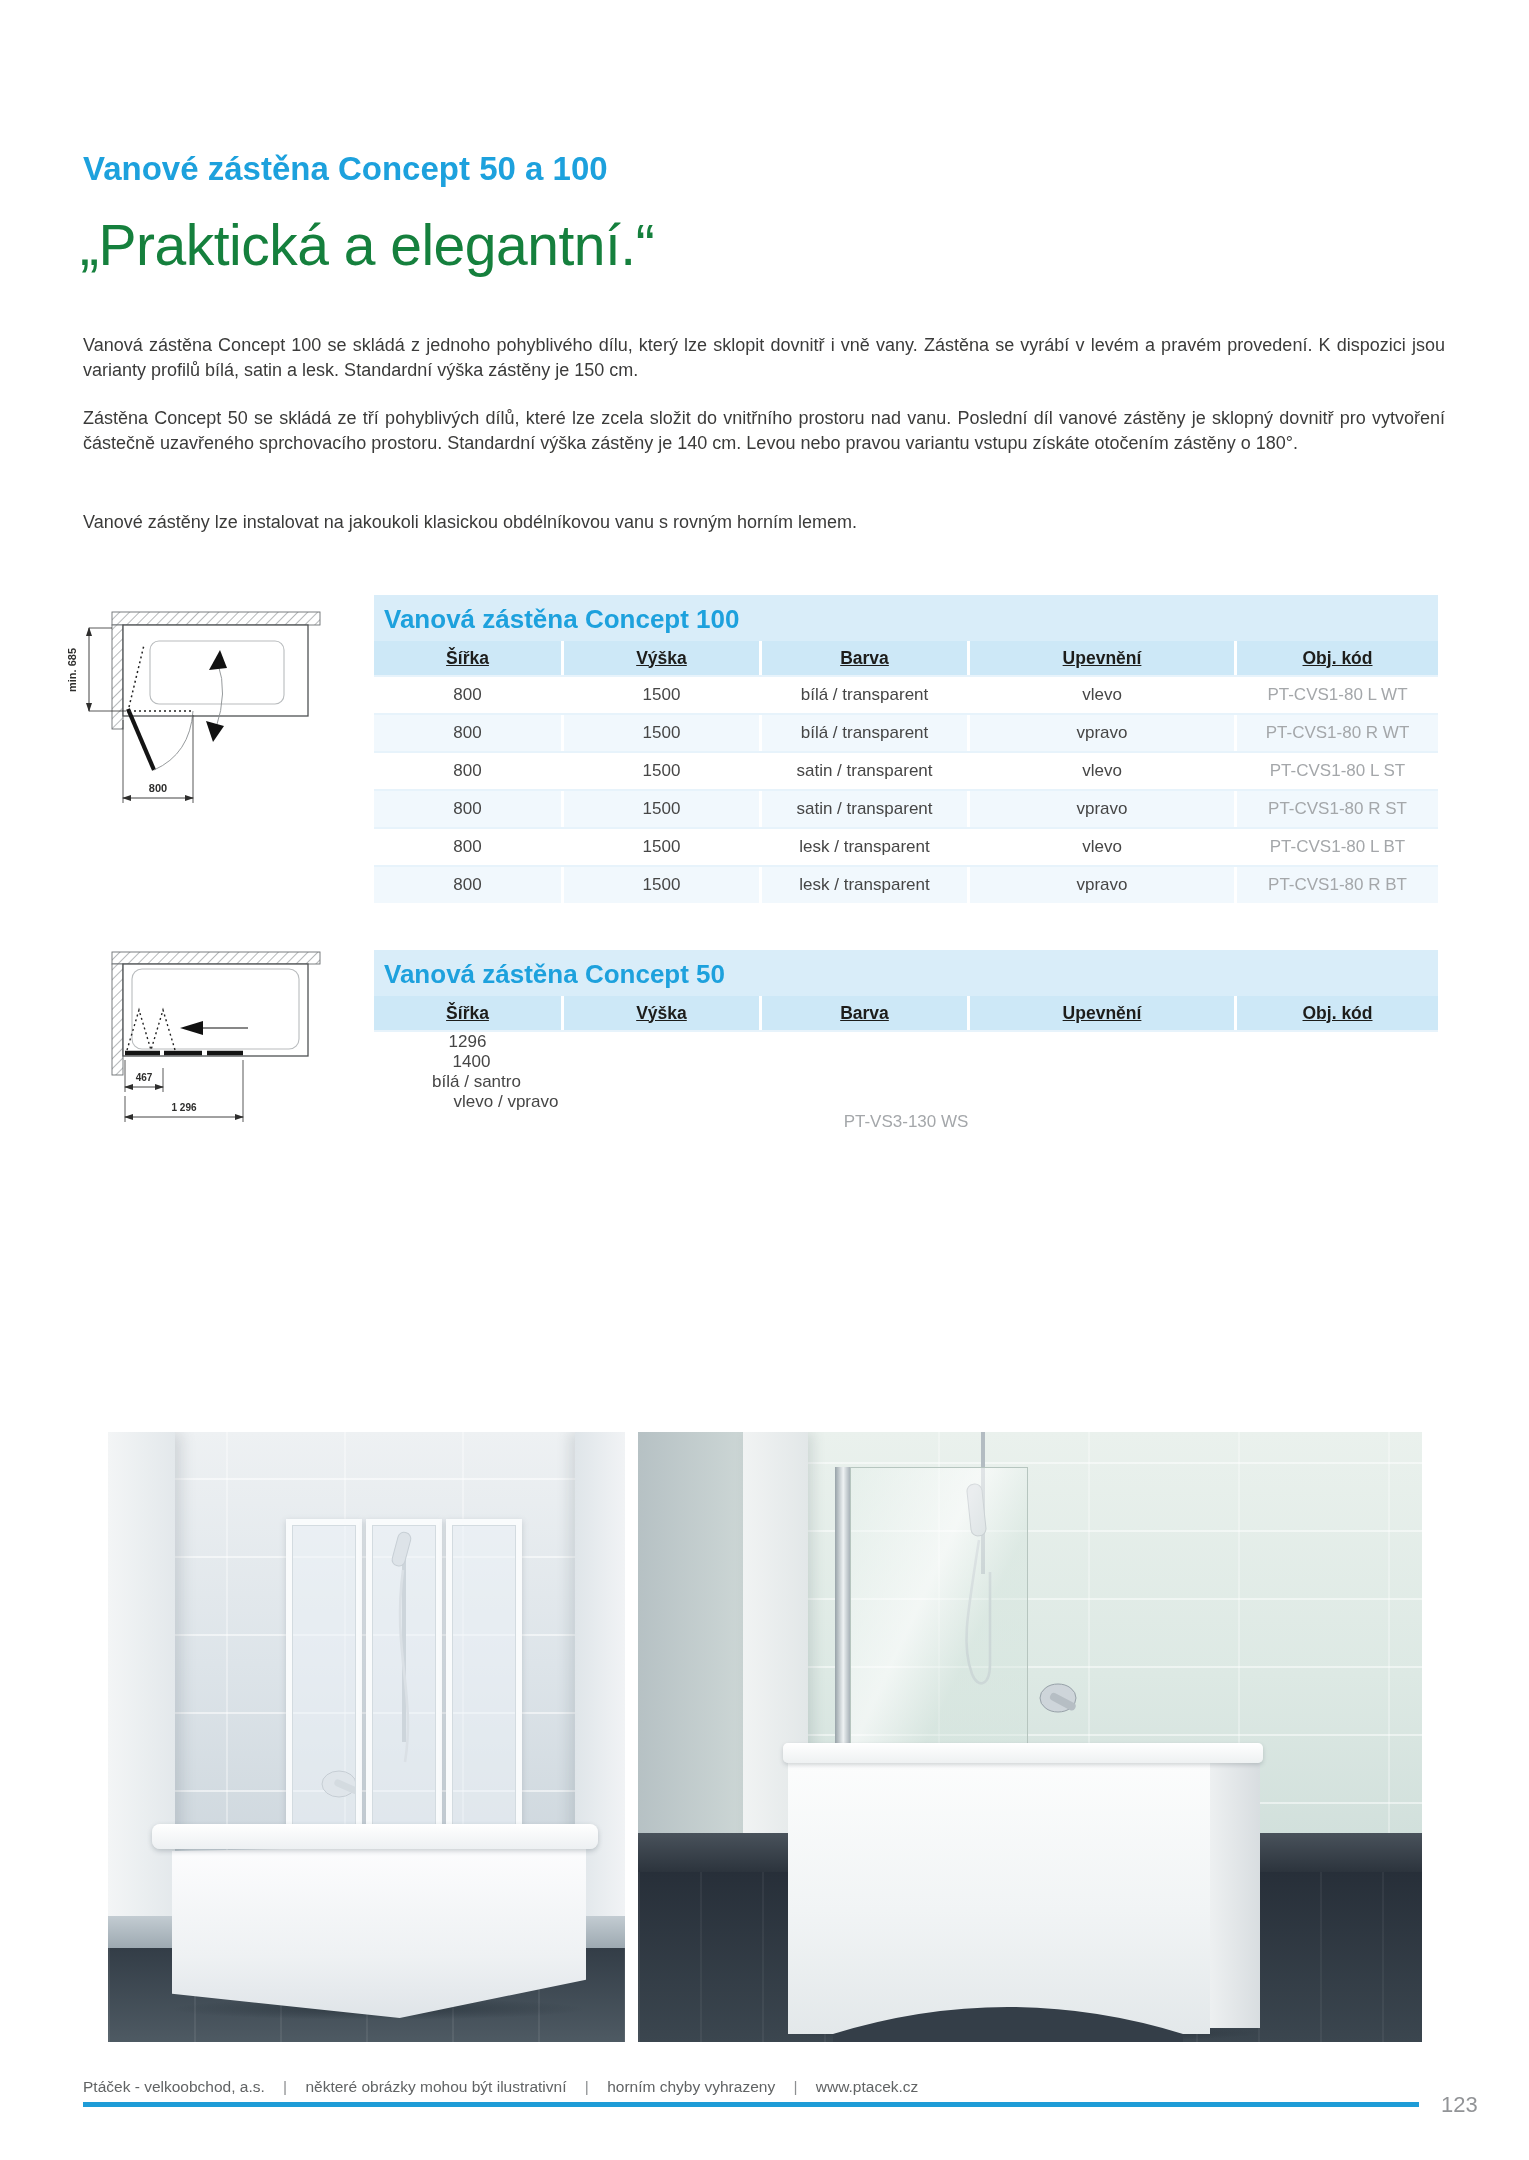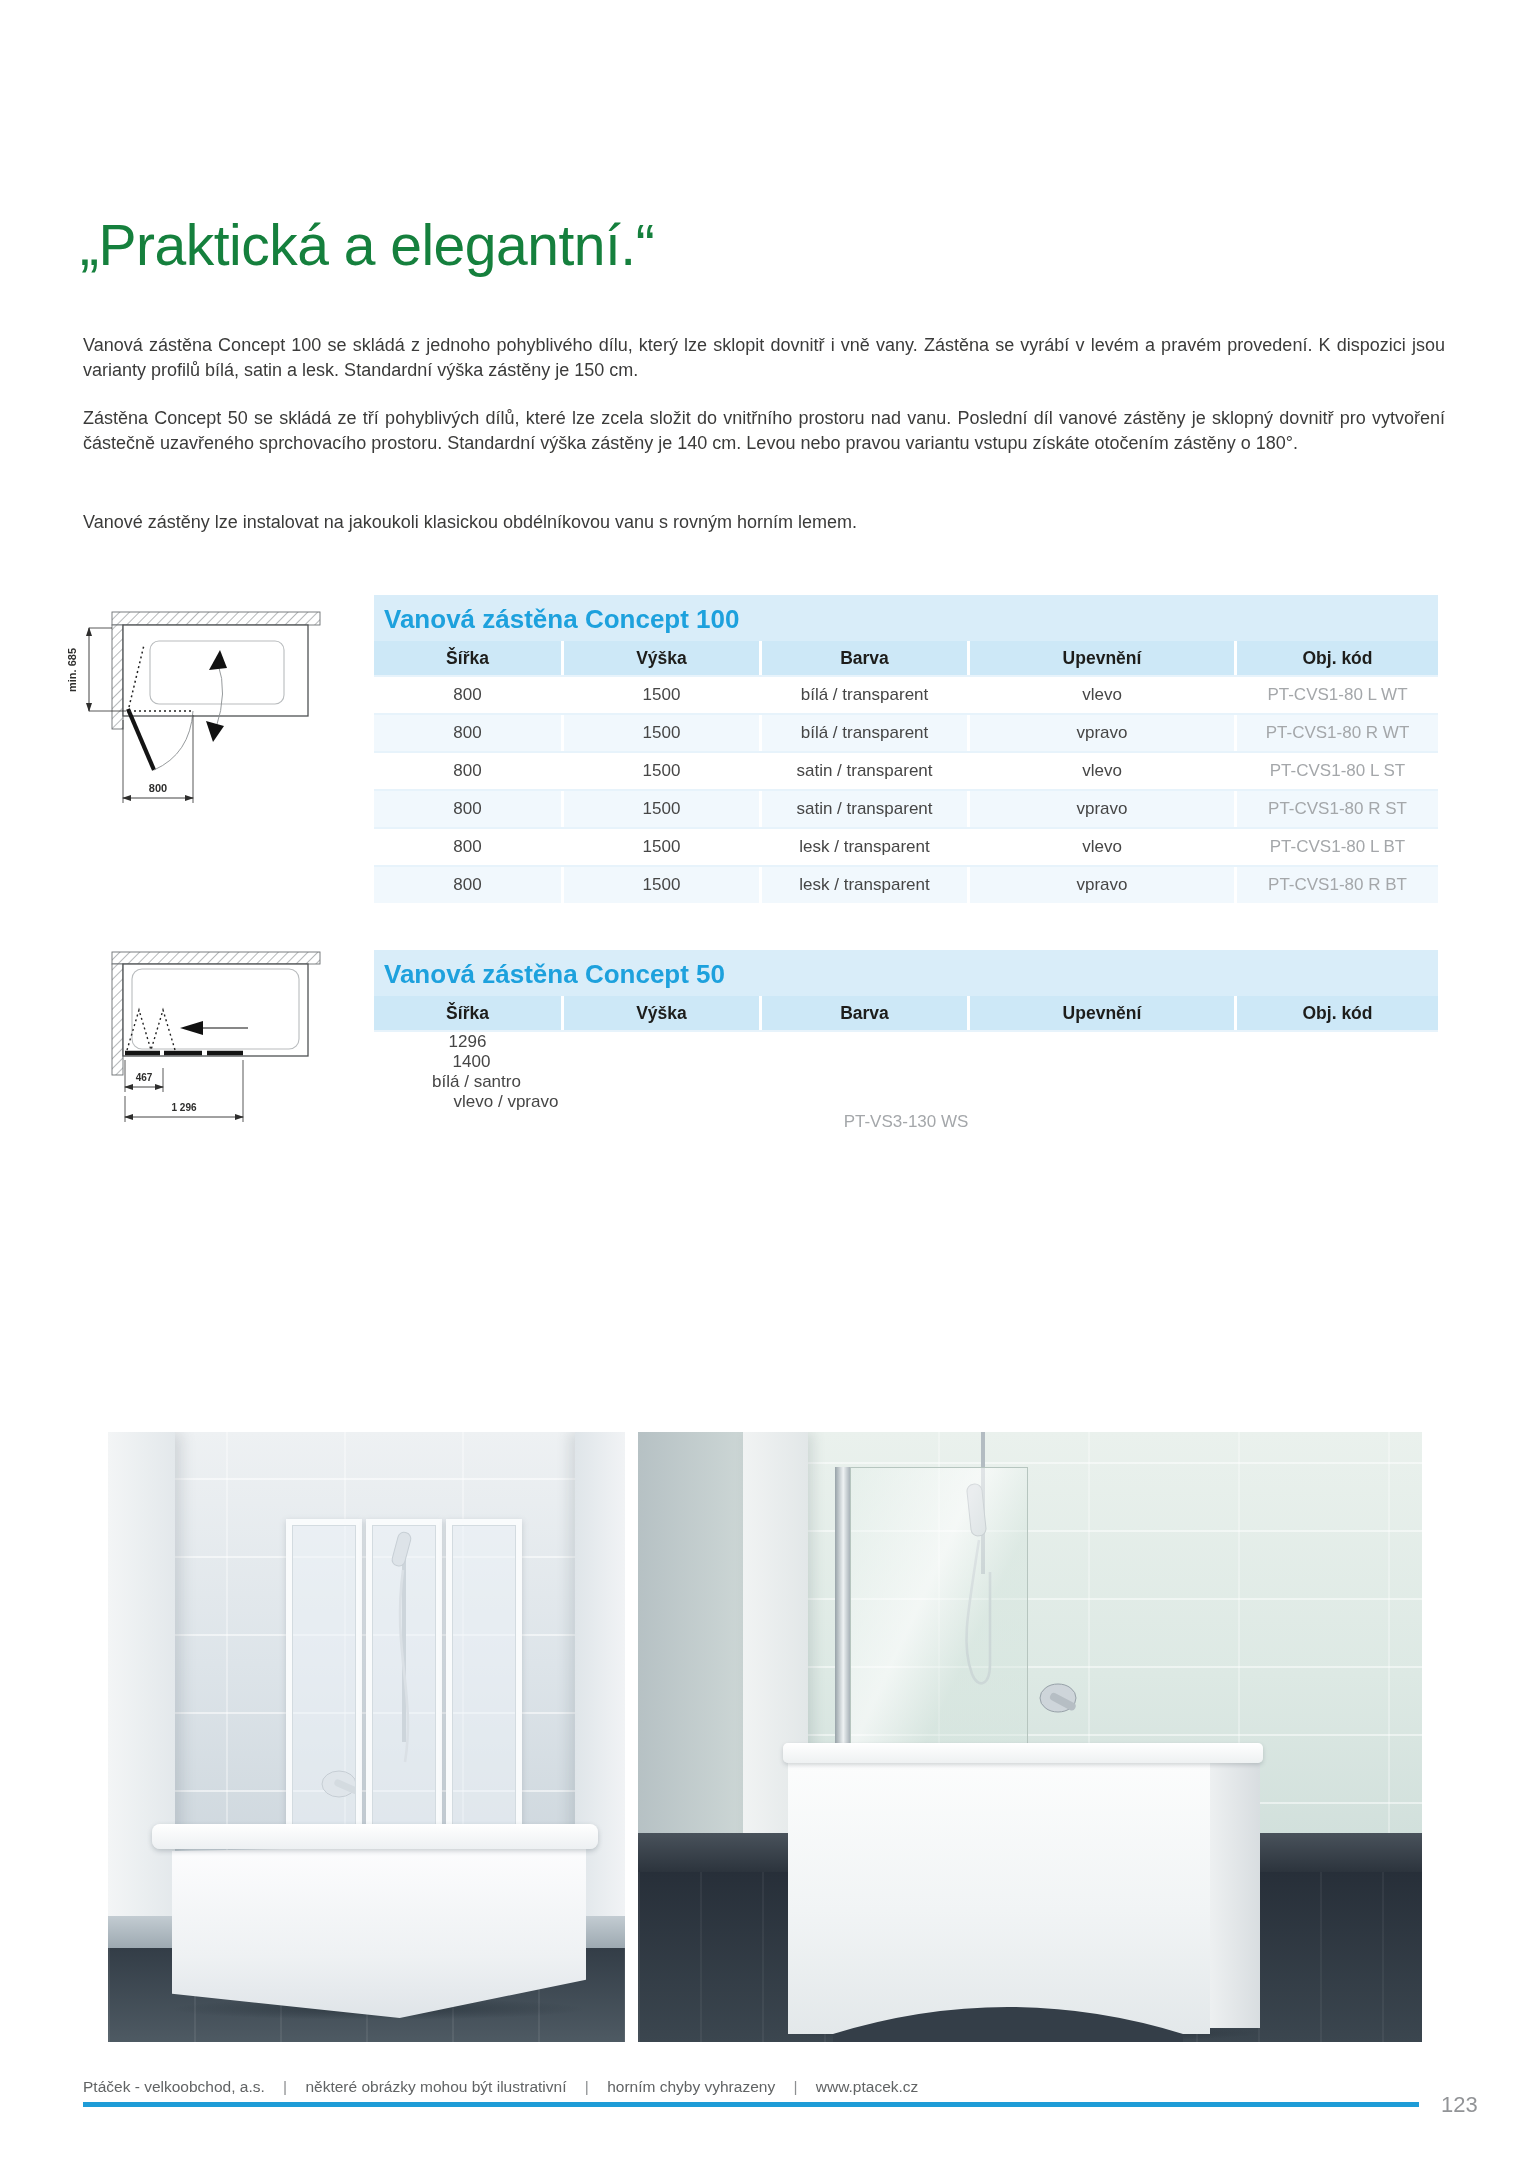--- a/index.html
+++ b/index.html
@@ -12,21 +12,21 @@
 
   
   .body-p{position:absolute;left:83px;width:1362px;margin:0;font-size:18px;line-height:24.5px;
           color:#3b3b3a;text-align:justify;}
   .p1{top:333px;} .p2{top:406px;} .p3{top:510px;}
 
   
   .cat-table{position:absolute;left:374px;width:1064px;}
   .tbl-title{height:46px;line-height:48px;background:#d9edf9;color:#1da1dd;
              font-size:26px;font-weight:bold;padding-left:10px;box-sizing:border-box;}
-  .tbl-head{display:flex;height:34px;background:#cde8f7;font-weight:bold;font-size:17.5px;color:#1d1d1b;}
+  .tbl-head{display:flex;height:34px;background:#cde8f7;font-weight:bold;font-size:17.5px;color:#1d1d1b;text-decoration:underline;}
   .tbl-row{display:flex;height:36px;background:#fff;font-size:17px;color:#464646;border-top:2px solid #e7f3fb;}
   .tbl-row.alt{background:#f1f8fd;}
   .tbl-row:first-of-type{border-top:none;}
   .t50 .tbl-row{height:37px;flex-direction:column;}
   .c{display:flex;align-items:center;justify-content:center;box-sizing:border-box;border-right:3px solid #fff;}
   .c:last-child{border-right:none;}
   .w1{width:190px;} .w2{width:198px;} .w3{width:208px;} .w4{width:267px;} .w5{flex:1;}
   .code{color:#a4a7aa;}
 
   
@@ -101,20 +101,21 @@
   .footer-text{position:absolute;left:83px;top:2078px;font-size:15.5px;color:#616364;}
   .footer-text .pipe{margin:0 14px;color:#8d8f91;}
   .footer-rule{position:absolute;left:83px;top:2102px;width:1336px;height:5px;background:#1e9cd7;}
   .page-num{position:absolute;left:1441px;top:2092px;font-size:22px;color:#929497;}
 </style>
 </head>
 <body>
 
 <div class="page">
 
+  <div class="kicker">Vanové zástěna Concept 50 a 100</div>
   <div class="big-title">„Praktická a elegantní.“</div>
 
   <p class="body-p p1">Vanová zástěna Concept 100 se skládá z jednoho pohyblivého dílu, který lze sklopit dovnitř i vně vany. Zástěna se vyrábí v levém a pravém provedení. K dispozici jsou varianty profilů bílá, satin a lesk. Standardní výška zástěny je 150 cm.</p>
   <p class="body-p p2">Zástěna Concept 50 se skládá ze tří pohyblivých dílů, které lze zcela složit do vnitřního prostoru nad vanu. Poslední díl vanové zástěny je sklopný dovnitř pro vytvoření částečně uzavřeného sprchovacího prostoru. Standardní výška zástěny je 140 cm. Levou nebo pravou variantu vstupu získáte otočením zástěny o 180°.</p>
   <p class="body-p p3">Vanové zástěny lze instalovat na jakoukoli klasickou obdélníkovou vanu s rovným horním lemem.</p>
 
   <svg class="diagram d1" width="270" height="245" viewBox="0 0 270 245">
     <defs>
       <pattern id="hp1" width="7" height="7" patternUnits="userSpaceOnUse" patternTransform="rotate(45)">
         <rect width="7" height="7" fill="#ffffff"></rect>

